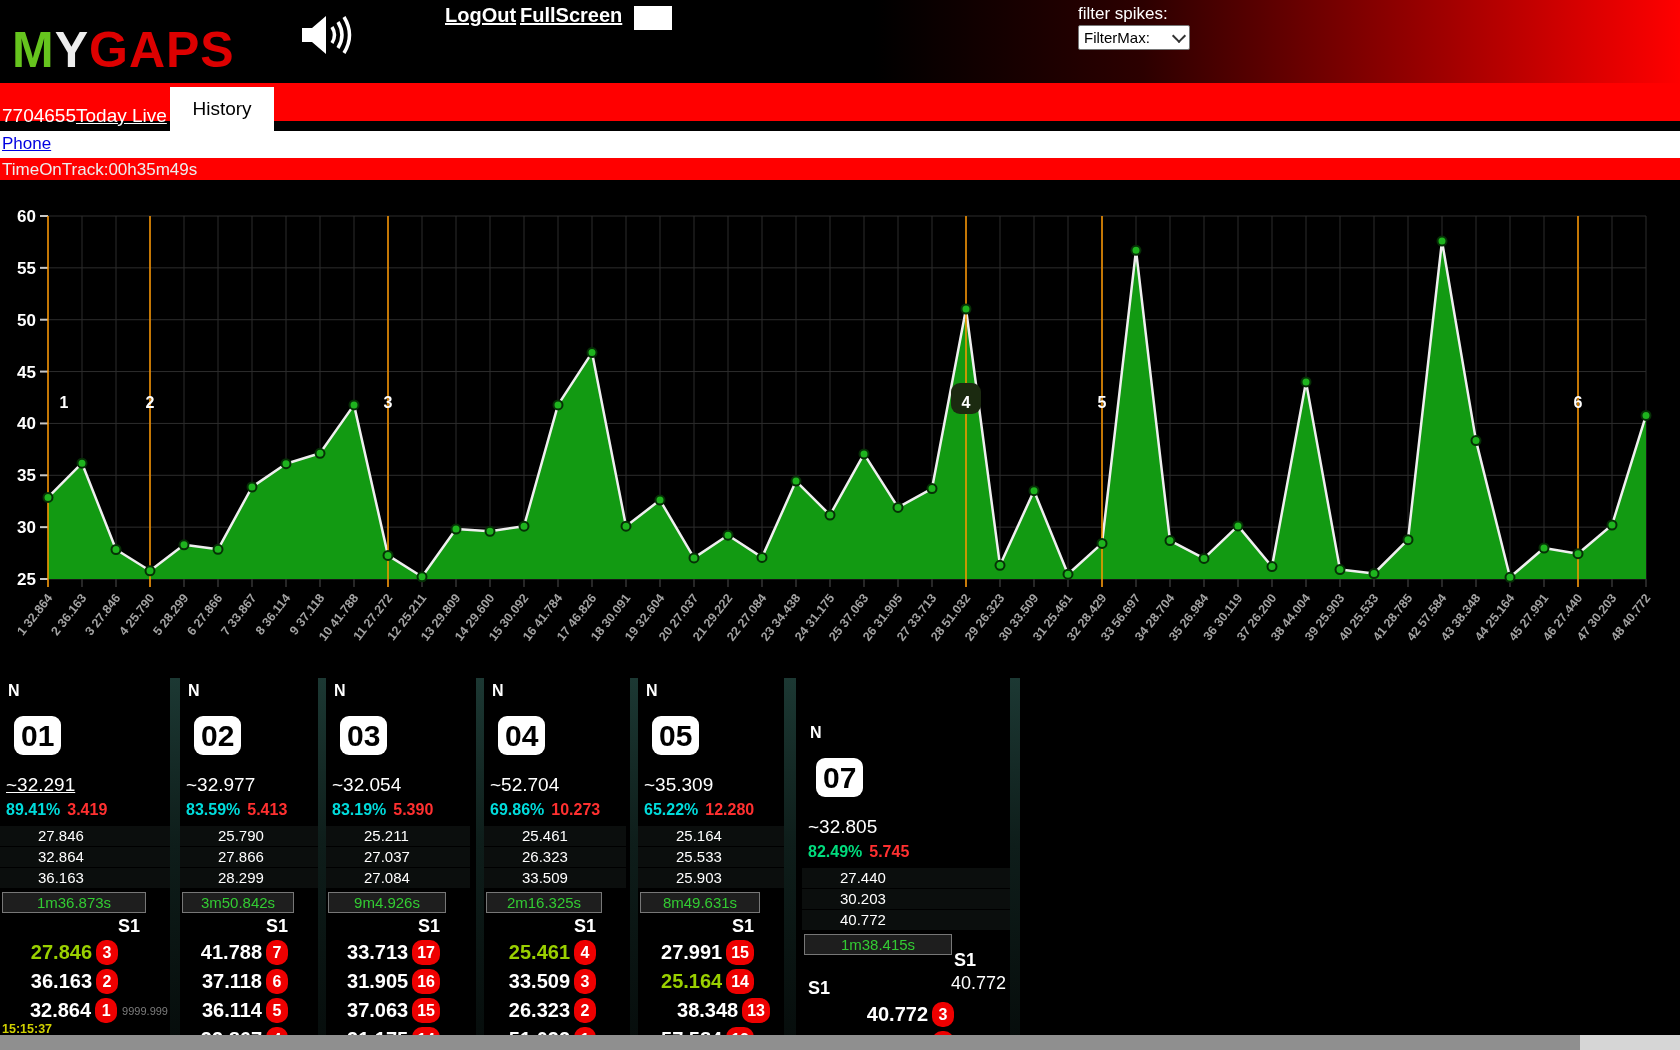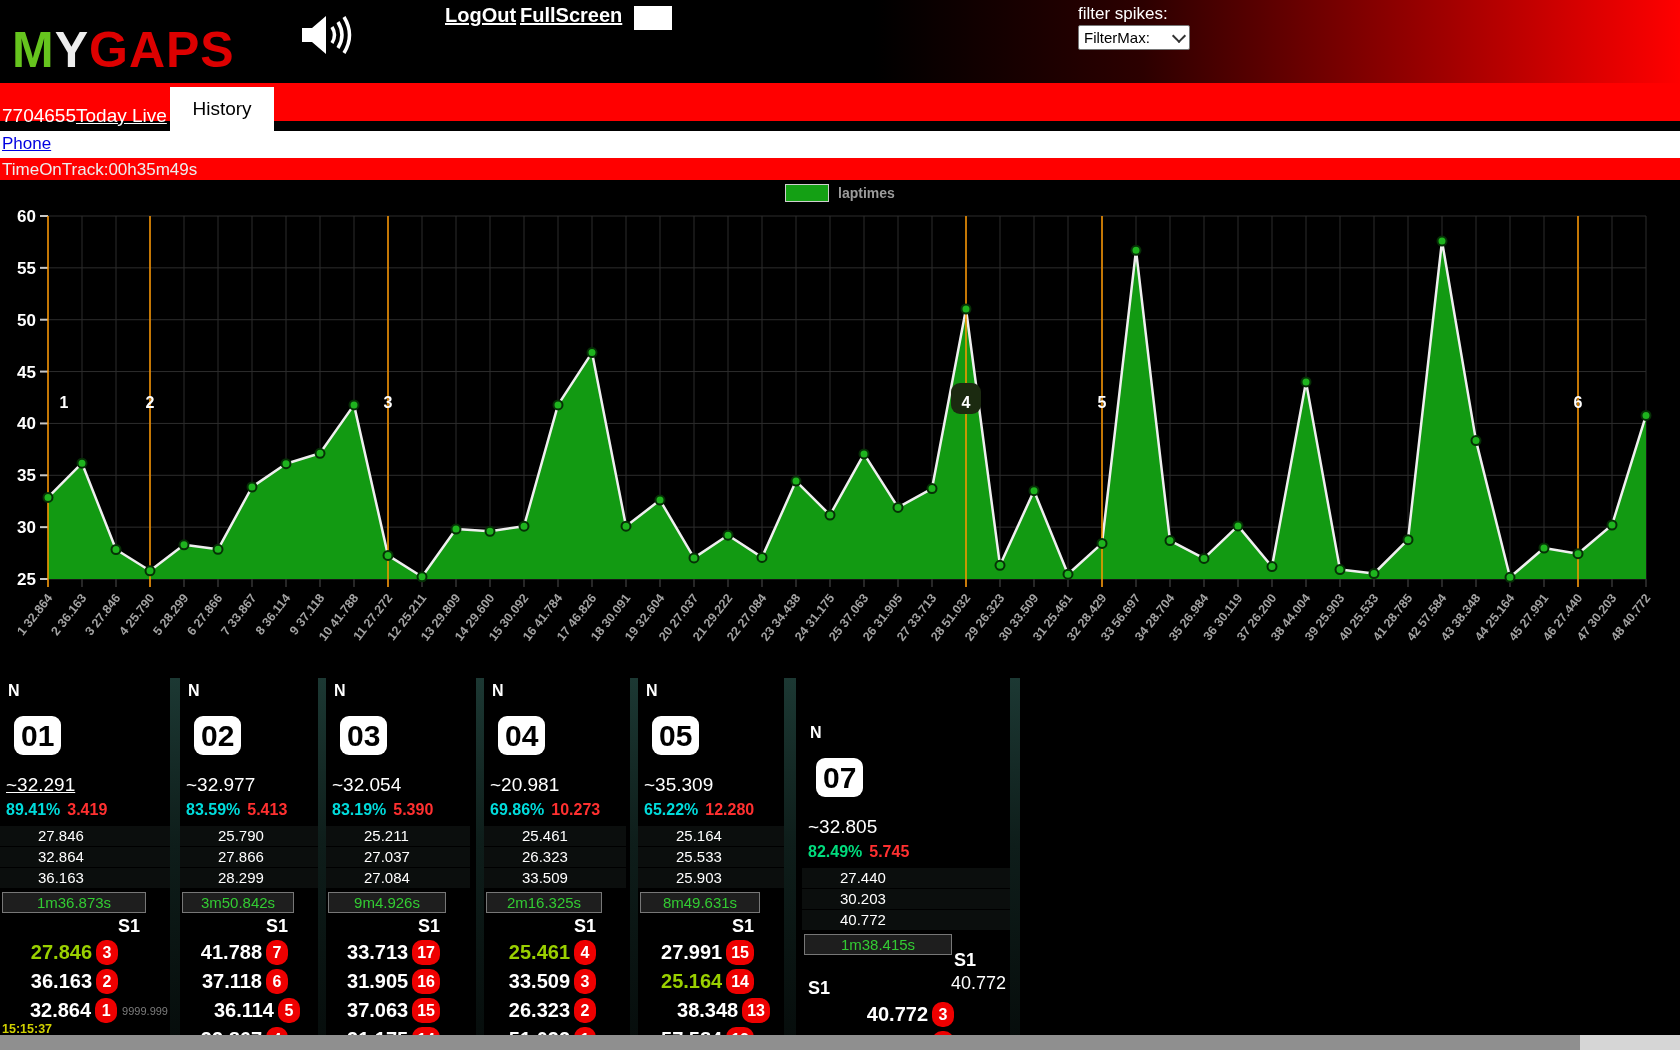--- a/index.html
+++ b/index.html
@@ -346,24 +346,20 @@
         <text x="1379" y="418" fill="#a2a2a2" font-size="12.5" font-weight="bold" text-anchor="end" transform="rotate(-52 1379 418)" font-family="&quot;Liberation Sans&quot;,sans-serif">40 25.533</text>
         <text x="1413" y="418" fill="#a2a2a2" font-size="12.5" font-weight="bold" text-anchor="end" transform="rotate(-52 1413 418)" font-family="&quot;Liberation Sans&quot;,sans-serif">41 28.785</text>
         <text x="1447" y="418" fill="#a2a2a2" font-size="12.5" font-weight="bold" text-anchor="end" transform="rotate(-52 1447 418)" font-family="&quot;Liberation Sans&quot;,sans-serif">42 57.584</text>
         <text x="1481" y="418" fill="#a2a2a2" font-size="12.5" font-weight="bold" text-anchor="end" transform="rotate(-52 1481 418)" font-family="&quot;Liberation Sans&quot;,sans-serif">43 38.348</text>
         <text x="1515" y="418" fill="#a2a2a2" font-size="12.5" font-weight="bold" text-anchor="end" transform="rotate(-52 1515 418)" font-family="&quot;Liberation Sans&quot;,sans-serif">44 25.164</text>
         <text x="1549" y="418" fill="#a2a2a2" font-size="12.5" font-weight="bold" text-anchor="end" transform="rotate(-52 1549 418)" font-family="&quot;Liberation Sans&quot;,sans-serif">45 27.991</text>
         <text x="1583" y="418" fill="#a2a2a2" font-size="12.5" font-weight="bold" text-anchor="end" transform="rotate(-52 1583 418)" font-family="&quot;Liberation Sans&quot;,sans-serif">46 27.440</text>
         <text x="1617" y="418" fill="#a2a2a2" font-size="12.5" font-weight="bold" text-anchor="end" transform="rotate(-52 1617 418)" font-family="&quot;Liberation Sans&quot;,sans-serif">47 30.203</text>
         <text x="1651" y="418" fill="#a2a2a2" font-size="12.5" font-weight="bold" text-anchor="end" transform="rotate(-52 1651 418)" font-family="&quot;Liberation Sans&quot;,sans-serif">48 40.772</text>
       </svg>
-    <div id="legend">
-      <span class="sw"></span>
-      <span class="lt">laptimes</span>
-    </div>
   </div>
 
   <div id="panels">
       <div class="sep" style="left: 170px;"></div>
       <div class="sep" style="left: 318px;"></div>
       <div class="sep" style="left: 476px;"></div>
       <div class="sep" style="left: 630px;"></div>
       <div class="sep" style="left: 784px;"></div>
       <div class="sep" style="left: 1008px;"></div>
       <div class="panel" style="left: 0px; width: 170px;">
@@ -402,21 +398,21 @@
         <div class="pbox" style="top: 214px; width: 110px;">3m50.842s</div>
         <div class="ps1" style="top: 238px; right: 30px;">S1</div>
         <div class="s1row" style="top: 260px; padding-right: 30px;">
           <span class="s1time">41.788</span>
           <span class="lapbadge">7</span>
         </div>
         <div class="s1row" style="top: 289px; padding-right: 30px;">
           <span class="s1time">37.118</span>
           <span class="lapbadge">6</span>
         </div>
-        <div class="s1row" style="top: 318px; padding-right: 18px;">
+        <div class="s1row" style="top: 318px; padding-right: 30px;">
           <span class="s1time">36.114</span>
           <span class="lapbadge">5</span>
         </div>
         <div class="s1row" style="top: 347px; padding-right: 30px;">
           <span class="s1time">33.867</span>
           <span class="lapbadge">4</span>
         </div>
       </div>
       <div class="panel" style="left: 326px; width: 144px;">
         <div class="pN" style="top: 4px;">N</div>
@@ -441,21 +437,21 @@
           <span class="lapbadge">15</span>
         </div>
         <div class="s1row" style="top: 347px; padding-right: 30px;">
           <span class="s1time">31.175</span>
           <span class="lapbadge">14</span>
         </div>
       </div>
       <div class="panel" style="left: 484px; width: 142px;">
         <div class="pN" style="top: 4px;">N</div>
         <div class="pbadge" style="top: 38px;">04</div>
-        <div class="pavg" style="top: 96px;">~20.981</div>
+        <div class="pavg" style="top: 96px;">~52.704</div>
         <div class="ppct" style="top: 123px;"><span style="color: rgb(0, 220, 220);">69.86%</span><span class="gap">10.273</span></div>
         <div class="plap" style="top: 148px;">25.461</div>
         <div class="plap" style="top: 169px;">26.323</div>
         <div class="plap" style="top: 190px;">33.509</div>
         <div class="pbox" style="top: 214px; width: 114px;">2m16.325s</div>
         <div class="ps1" style="top: 238px; right: 30px;">S1</div>
         <div class="s1row" style="top: 260px; padding-right: 30px;">
           <span class="s1time best">25.461</span>
           <span class="lapbadge">4</span>
         </div>

